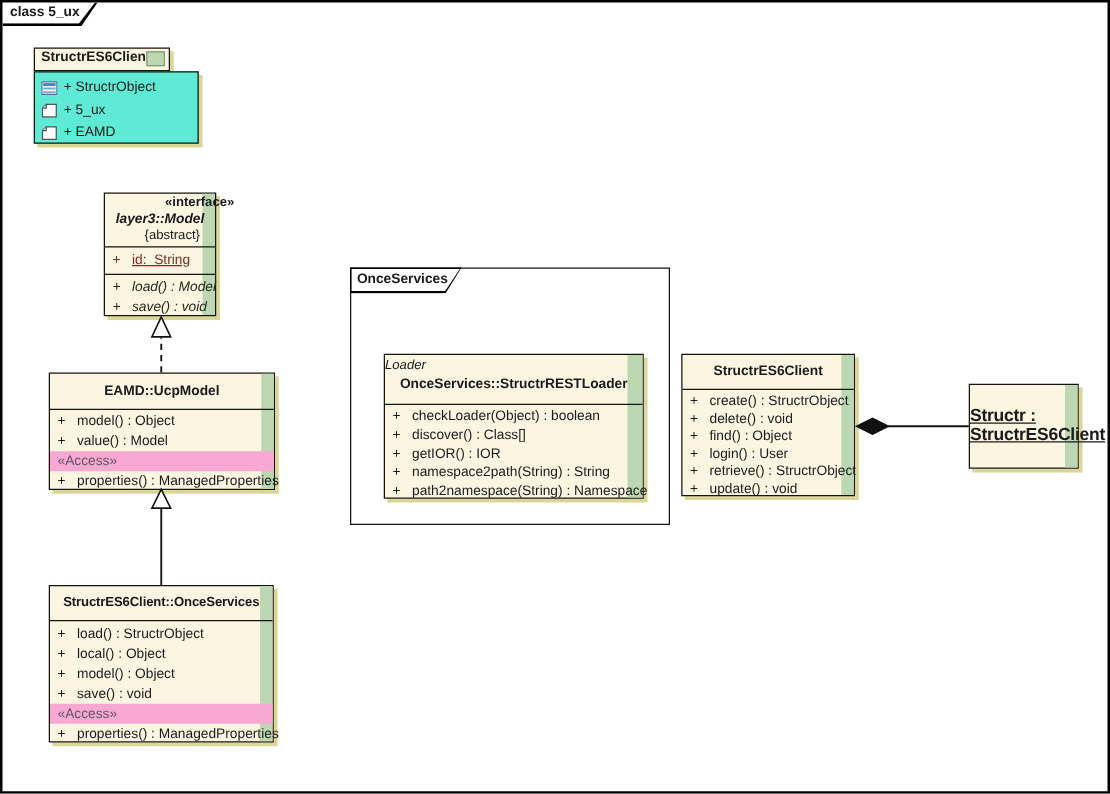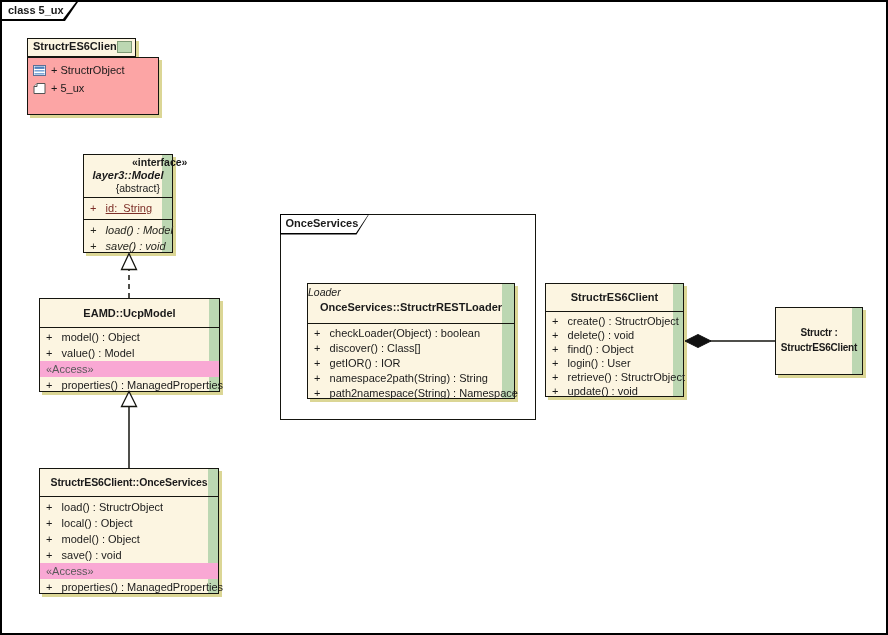--- a/index.html
+++ b/index.html
@@ -29,21 +29,21 @@
   .row.italic{font-style:italic;color:#26261f;}
   .attr-red{color:#7C2D26;}
   .attr-red .uline{text-decoration:underline;}
 
   
   .pkg-tab{position:absolute;left:25px;top:36px;width:109px;height:19px;background:#FCF5E1;
     border:1.5px solid #15150f;box-sizing:border-box;box-shadow:3px 3px 0 0 #DBD695;
     font-size:11px;font-weight:bold;padding:1px 0 0 5px;}
   .note-square{position:absolute;right:3px;top:2px;width:15px;height:12px;
     background:#BCD7B2;border:1px solid #7e9a76;box-sizing:border-box;}
-  .pkg-body{position:absolute;left:25px;top:55px;width:132px;height:58px;background:#fca5a5;
+  .pkg-body{position:absolute;left:25px;top:55px;width:132px;height:58px;background:#5eead4;
     border:1.5px solid #15150f;box-sizing:border-box;box-shadow:3px 3px 0 0 #DBD695;padding-top:3px;}
   .pkg-item{display:flex;align-items:center;height:18px;padding-left:5px;font-size:11px;gap:5px;}
   .pkg-item .ic{width:13px;height:13px;flex:0 0 13px;}
 
   
   .if-hdr{height:41px;padding-top:1px;line-height:13px;border-bottom:1px solid #15150f;}
   .if-st{font-size:10.5px;font-weight:bold;padding-left:48px;}
   .if-name{font-size:11px;font-weight:bold;font-style:italic;}
   .if-abs{font-size:10.5px;text-align:right;padding-right:12px;font-weight:normal;}
   .if-attr{border-bottom:1px solid #15150f;height:21px;position:relative;}
@@ -57,22 +57,22 @@
   .pkg-frame{position:absolute;left:278px;top:212px;width:256px;height:206px;
     border:1.5px solid #15150f;box-sizing:border-box;background:transparent;}
   .pf-tab{position:absolute;left:-1.5px;top:-1.5px;width:90px;height:21px;}
   .pf-tab .tab-outer{position:absolute;inset:0;background:#000;
     clip-path:polygon(0 0,100% 0,calc(100% - 13px) 100%,0 100%);}
   .pf-tab .tab-inner{position:absolute;left:1.5px;top:1.5px;width:calc(100% - 3px);height:calc(100% - 3px);
     background:#fff;clip-path:polygon(0 0,100% 0,calc(100% - 12px) 100%,0 100%);}
   .pf-tab .tab-label{position:absolute;left:6px;top:3px;font-size:11px;font-weight:bold;}
 
   
-  .inst-line{font-size:10px;font-weight:bold;
-    text-align:center;line-height:15px;letter-spacing:-0.2px;white-space:nowrap;}
+  .inst-line{font-size:14px;font-weight:bold;text-decoration:underline;
+    line-height:15px;letter-spacing:-0.2px;white-space:nowrap;}
 
   .overlay{position:absolute;inset:0;pointer-events:none;}
 </style>
 </head>
 <body>
 
 <div class="canvas">
 
   <div class="frame-tab">
     <div class="tab-outer"></div>
@@ -93,20 +93,27 @@
         <rect x="1.5" y="9" width="10" height="1.6" fill="#7da7d8"></rect>
       </svg>
       <span>+ StructrObject</span>
     </div>
     <div class="pkg-item">
       <svg class="ic" viewBox="0 0 13 13">
         <polygon points="4,1.5 12,1.5 12,11.5 1,11.5 1,4.5" fill="#fff" stroke="#555"></polygon>
         <polyline points="4,1.5 4,4.5 1,4.5" fill="#e8e8e8" stroke="#555"></polyline>
       </svg>
       <span>+ 5_ux</span>
+    </div>
+    <div class="pkg-item">
+      <svg class="ic" viewBox="0 0 13 13">
+        <polygon points="4,1.5 12,1.5 12,11.5 1,11.5 1,4.5" fill="#fff" stroke="#555"></polygon>
+        <polyline points="4,1.5 4,4.5 1,4.5" fill="#e8e8e8" stroke="#555"></polyline>
+      </svg>
+      <span>+ EAMD</span>
     </div>
   </div>
 
   <div class="uml-box" style="left:81px;top:152px;width:90px;height:99px;">
     <div class="strip"></div>
     <div class="hdr if-hdr">
       <div class="if-st">«interface»</div>
       <div class="if-name">layer3::Model</div>
       <div class="if-abs">{abstract}</div>
     </div>

